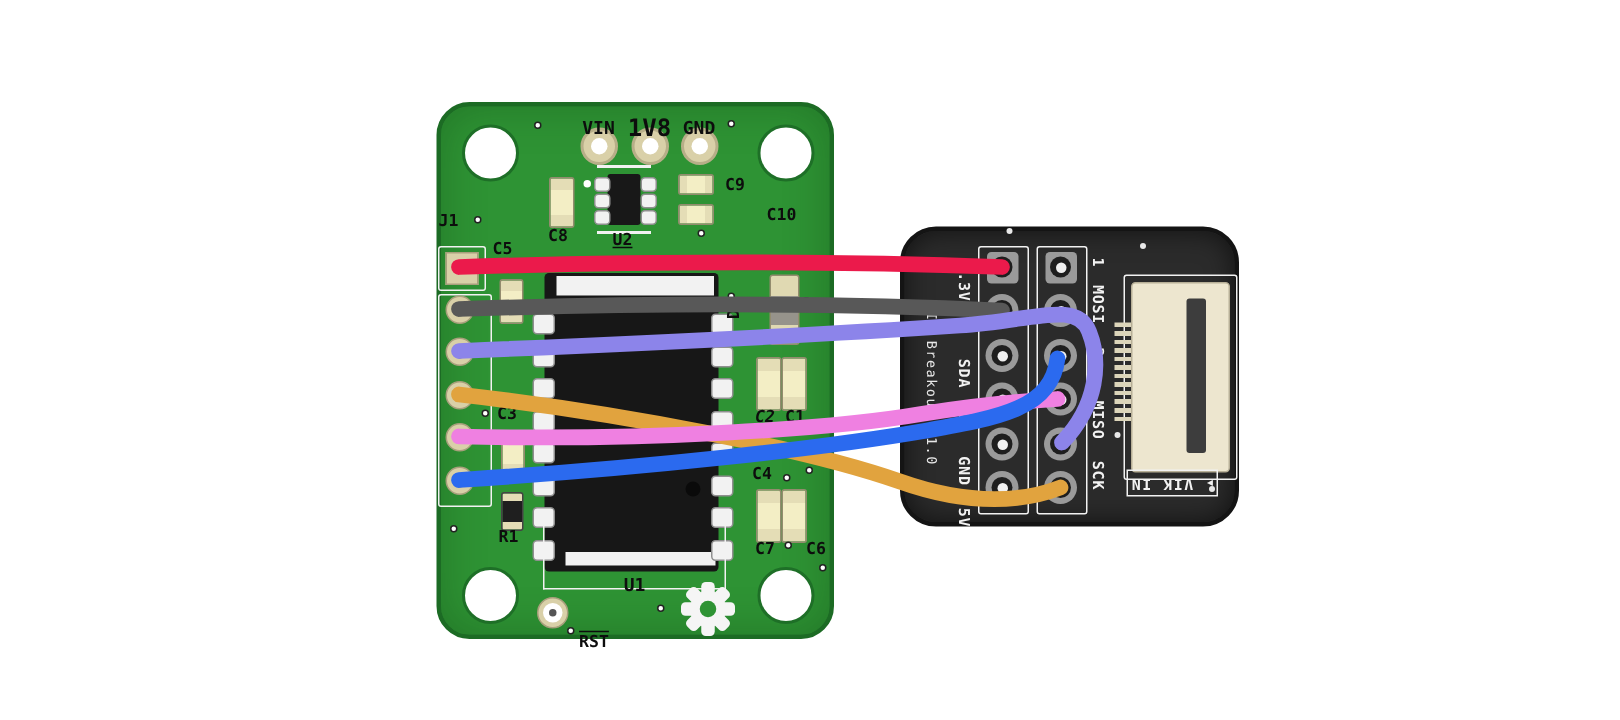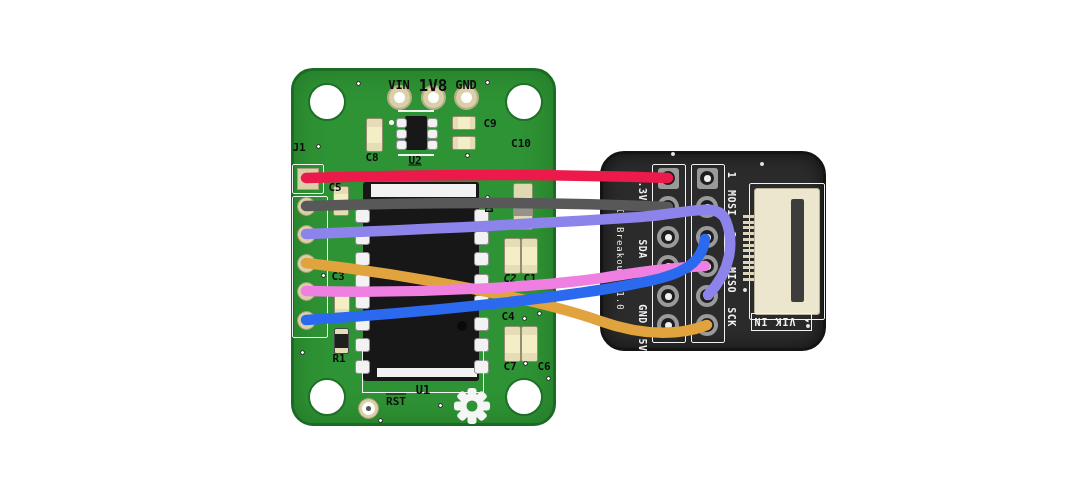--- a/index.html
+++ b/index.html
@@ -137,31 +137,31 @@
         <circle r="5.5" fill="#2E9334"></circle>
       </svg>
       <div class="glabel" style="left: 399px; top: 85px; font-size: 12px;">VIN</div>
       <div class="glabel" style="left: 433px; top: 85px; font-size: 16px;">1V8</div>
       <div class="glabel" style="left: 466px; top: 85px; font-size: 12px;">GND</div>
       <div class="glabel" style="left: 299px; top: 147px;">J1</div>
       <div class="glabel" style="left: 372px; top: 157px;">C8</div>
       <div class="glabel" style="left: 415px; top: 160px; text-decoration: underline;">U2</div>
       <div class="glabel" style="left: 490px; top: 123px;">C9</div>
       <div class="glabel" style="left: 493px; top: 143px; margin-left: 28px;">C10</div>
-      <div class="glabel" style="left: 335px; top: 187px;">C5</div>
+      <div class="glabel" style="left: 335px; top: 166px;">C5</div>
       <div class="glabel" style="left: 338px; top: 276px;">C3</div>
       <div class="glabel" style="left: 339px; top: 358px;">R1</div>
       <div class="glabel" style="left: 510px; top: 278px; font-style: italic;">C2</div>
       <div class="glabel" style="left: 530px; top: 278px;">C1</div>
       <div class="glabel" style="left: 508px; top: 316px;">C4</div>
       <div class="glabel" style="left: 510px; top: 366px;">C7</div>
       <div class="glabel" style="left: 544px; top: 366px;">C6</div>
       <div class="glabel" style="left: 489px; top: 206px; transform: translate(-50%, -50%) rotate(-90deg);">D1</div>
       <div class="glabel" style="left: 423px; top: 390px; font-size: 12px;">U1</div>
-      <div class="glabel overline" style="left: 396px; top: 401px;">RST</div>
+      <div class="glabel overline" style="left: 396px; top: 428px;">RST</div>
       <div class="silk" style="left: 652px; top: 164px; width: 32px; height: 177px;"></div>
       <div class="silk" style="left: 691px; top: 164px; width: 32px; height: 177px;"></div>
       <div class="abs" style="left: 657.5px; top: 167.5px; width: 21px; height: 21px; background: rgb(154, 154, 154); border-radius: 3px;"></div>
       <div class="circ" style="left: 661px; top: 171px; width: 14px; height: 14px; background: rgb(30, 30, 30); border: none; box-sizing: border-box;"></div>
       <div class="circ" style="left: 664.5px; top: 174.5px; width: 7px; height: 7px; background: rgb(240, 240, 240); border: none; box-sizing: border-box;"></div>
       <div class="circ" style="left: 657px; top: 196px; width: 22px; height: 22px; background: rgb(154, 154, 154); border: none; box-sizing: border-box;"></div>
       <div class="circ" style="left: 661px; top: 200px; width: 14px; height: 14px; background: rgb(30, 30, 30); border: none; box-sizing: border-box;"></div>
       <div class="circ" style="left: 664.5px; top: 203.5px; width: 7px; height: 7px; background: rgb(240, 240, 240); border: none; box-sizing: border-box;"></div>
       <div class="circ" style="left: 657px; top: 226px; width: 22px; height: 22px; background: rgb(154, 154, 154); border: none; box-sizing: border-box;"></div>
       <div class="circ" style="left: 661px; top: 230px; width: 14px; height: 14px; background: rgb(30, 30, 30); border: none; box-sizing: border-box;"></div>

